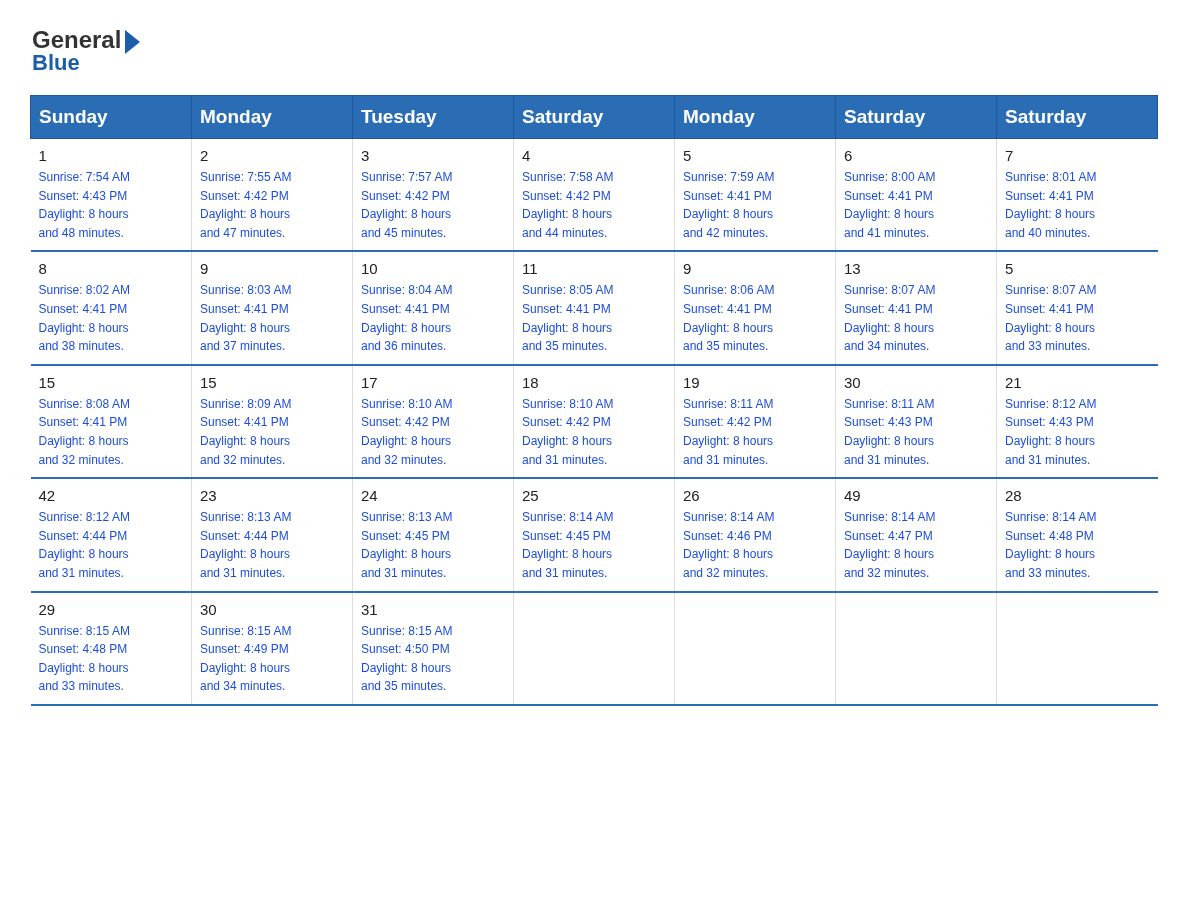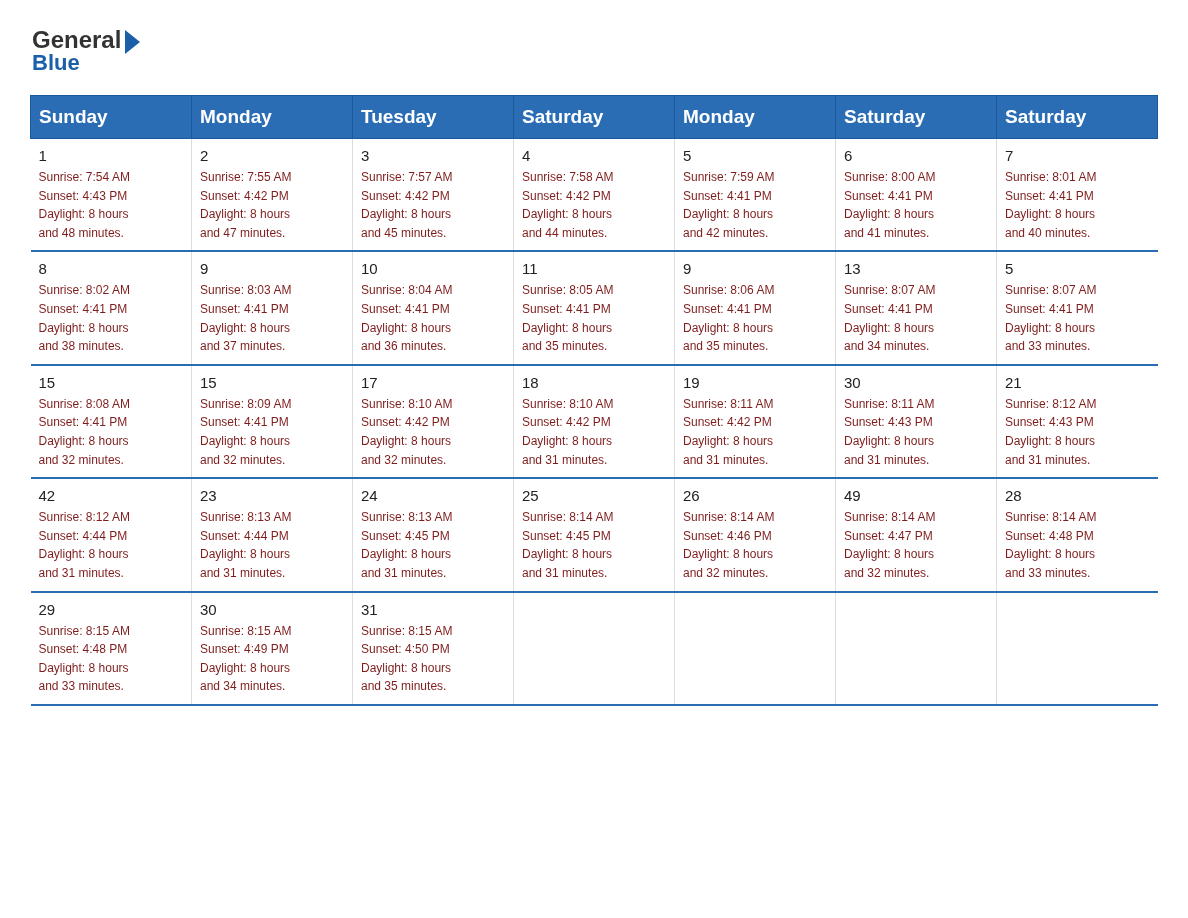--- a/index.html
+++ b/index.html
@@ -73,21 +73,21 @@
       height: 110px;
     }
     .day-number {
       font-size: 15px;
       font-weight: normal;
       color: #222;
       margin-bottom: 4px;
     }
     .day-info {
       font-size: 12px;
-      color: #7f1d1d;
+      color: #1d4ed8;
       line-height: 1.55;
     }
     tbody td:first-child {
       border-left: none;
     }
     tbody td:last-child {
       border-right: none;
     }
     .empty-cell {
       background: #fff;

